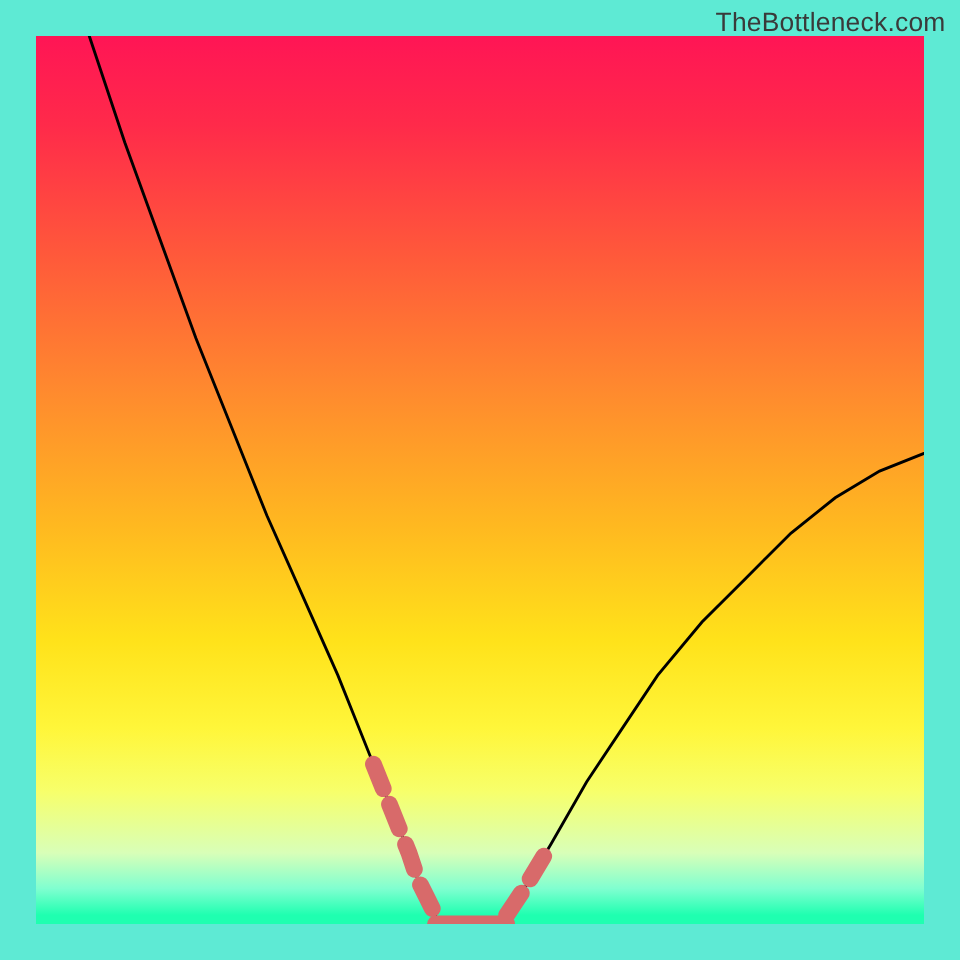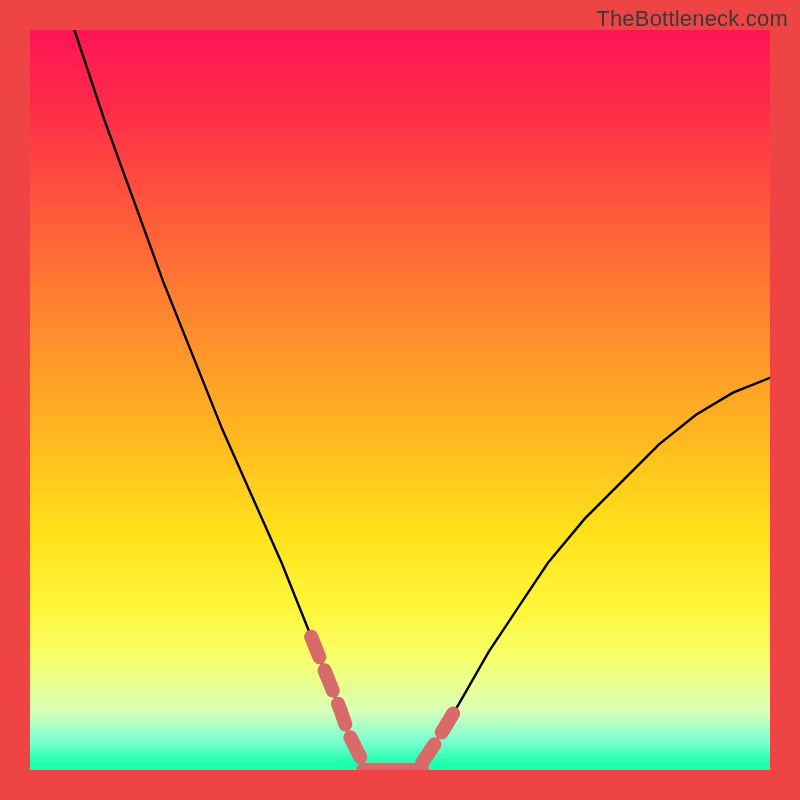--- a/index.html
+++ b/index.html
@@ -7,21 +7,21 @@
     padding: 0;
     width: 800px;
     height: 800px;
     overflow: hidden;
     background: #000;
     font-family: -apple-system, BlinkMacSystemFont, "Segoe UI", Arial, sans-serif;
   }
   .frame {
     position: absolute;
     inset: 0;
-    background: #ef4444;
+    background: #5eead4;
     text-decoration: underline;
   }
   .plot {
     position: absolute;
     left: 30px;
     top: 30px;
     width: 740px;
     height: 740px;
     overflow: hidden;
   }

